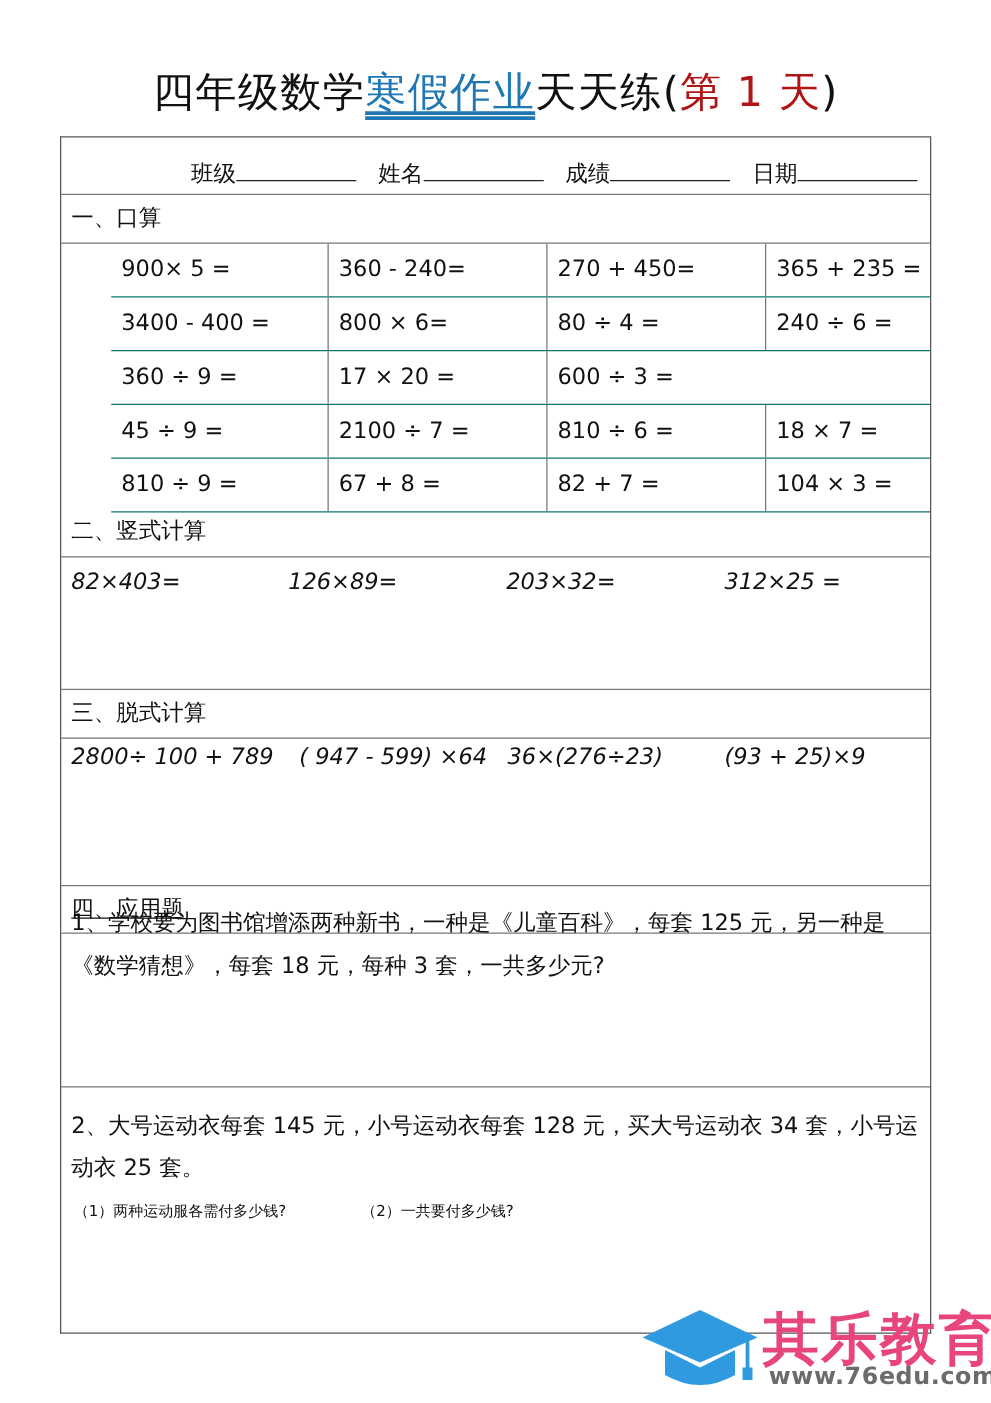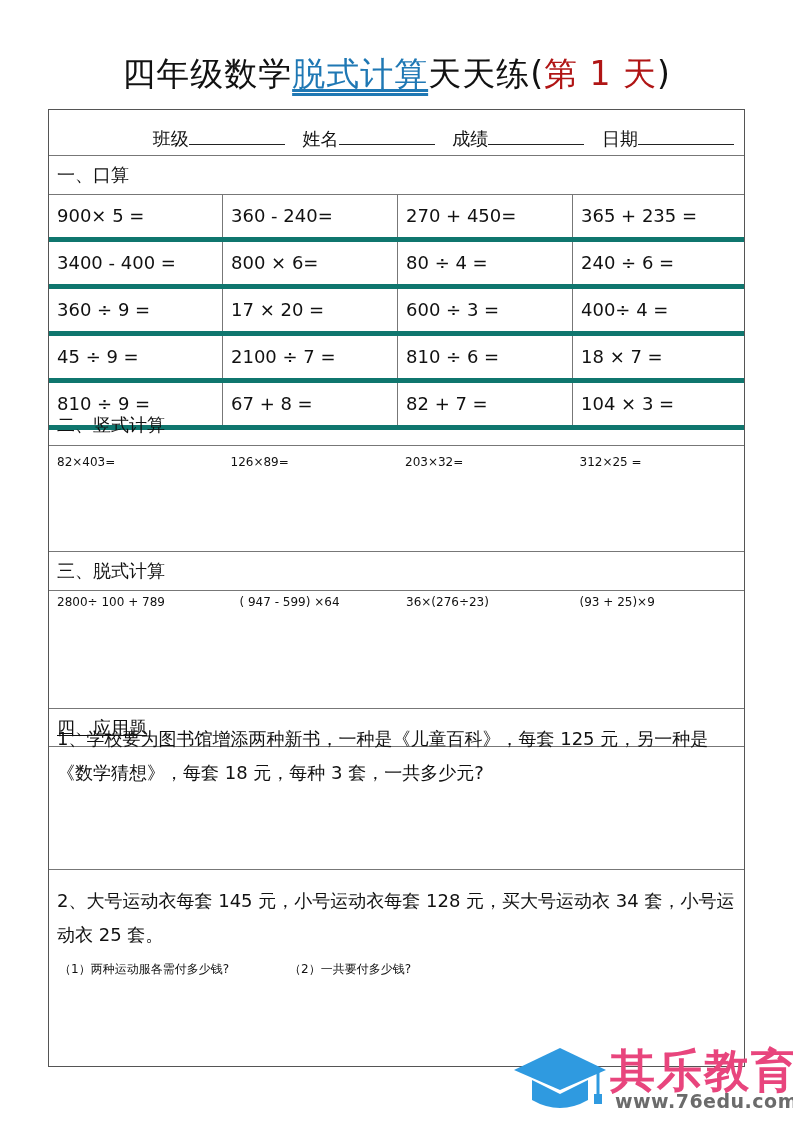--- a/index.html
+++ b/index.html
@@ -19,45 +19,45 @@
          border-bottom: 1px solid #777; }
   .info-row { top: 0; height: 46px; }
   .info { position: absolute; left: 0; right: 10px; top: 16px; font-size: 18px;
           text-align: right; white-space: nowrap; }
   .info .blank { display: inline-block; width: 96px; border-bottom: 1px solid #222;
                  height: 18px; vertical-align: baseline; margin-right: 12px; }
   .info .blank.last { margin-right: 0; }
 
   .sec-head { font-size: 18px; padding-left: 8px; line-height: 38px; }
 
-  .grid-row { display: flex; height: 42px; border-bottom: 5px solid #0f766e; }
+  .grid-row { display: flex; height: 42px; border-bottom: 1px solid #0f766e; margin-left: 40px; }
   .grid-row .cell { flex: 0 0 auto; box-sizing: border-box; font-size: 18px; line-height: 42px;
                     padding-left: 8px; border-right: 1px solid #777; white-space: nowrap; }
   .grid-row .cell:last-child { border-right: none; }
   .c1 { width: 174px; } .c2 { width: 175px; } .c3 { width: 175px; } .c4 { width: 173px; }
 
-  .work { display: flex; font-size: 12px; white-space: nowrap; }
+  .work { display: flex; font-size: 18px; white-space: nowrap; font-style: italic; }
   .work span { box-sizing: border-box; padding-left: 8px; }
 
   .para { font-size: 18px; line-height: 34px; padding: 4px 8px 0 8px; }
   .sub { font-size: 12px; line-height: 34px; padding-left: 10px; white-space: nowrap; }
   .sub span.gap { display: inline-block; width: 60px; }
 
   .logo { position: absolute; left: 512px; top: 1040px; width: 275px; height: 75px; }
   .logo .cap { position: absolute; left: 0; top: 2px; }
   .logo .brand { position: absolute; left: 98px; top: 1px; font-size: 45px; font-weight: bold;
                  color: #e8457d; letter-spacing: 2px; white-space: nowrap; }
   .logo .url { position: absolute; left: 103px; top: 50px; font-size: 19px; font-weight: bold;
                color: #6b6b6b; white-space: nowrap; letter-spacing: 0.5px; }
 </style>
 </head>
 <body>
 
 <div class="title">
-  <span>四年级数学</span><span class="hl">脱式计算</span><span>天天练(</span><span class="red">第 1 天</span><span>)</span>
+  <span>四年级数学</span><span class="hl">寒假作业</span><span>天天练(</span><span class="red">第 1 天</span><span>)</span>
 </div>
 
 <div class="sheet">
 
   <div class="row" style="top:46px;height:39px;">
     <div class="sec-head">一、口算</div>
   </div>
 
   <div class="row info-row">
     <div class="info">
@@ -77,21 +77,20 @@
     <div class="grid-row">
       <div class="cell c1">3400 - 400 =</div>
       <div class="cell c2">800 × 6=</div>
       <div class="cell c3">80 ÷ 4 =</div>
       <div class="cell c4">240 ÷ 6 =</div>
     </div>
     <div class="grid-row">
       <div class="cell c1">360 ÷ 9 =</div>
       <div class="cell c2">17 × 20 =</div>
       <div class="cell c3">600 ÷ 3 =</div>
-      <div class="cell c4">400÷ 4 =</div>
     </div>
     <div class="grid-row">
       <div class="cell c1">45 ÷ 9 =</div>
       <div class="cell c2">2100 ÷ 7 =</div>
       <div class="cell c3">810 ÷ 6 =</div>
       <div class="cell c4">18 × 7 =</div>
     </div>
     <div class="grid-row">
       <div class="cell c1">810 ÷ 9 =</div>
       <div class="cell c2">67 + 8 =</div>

